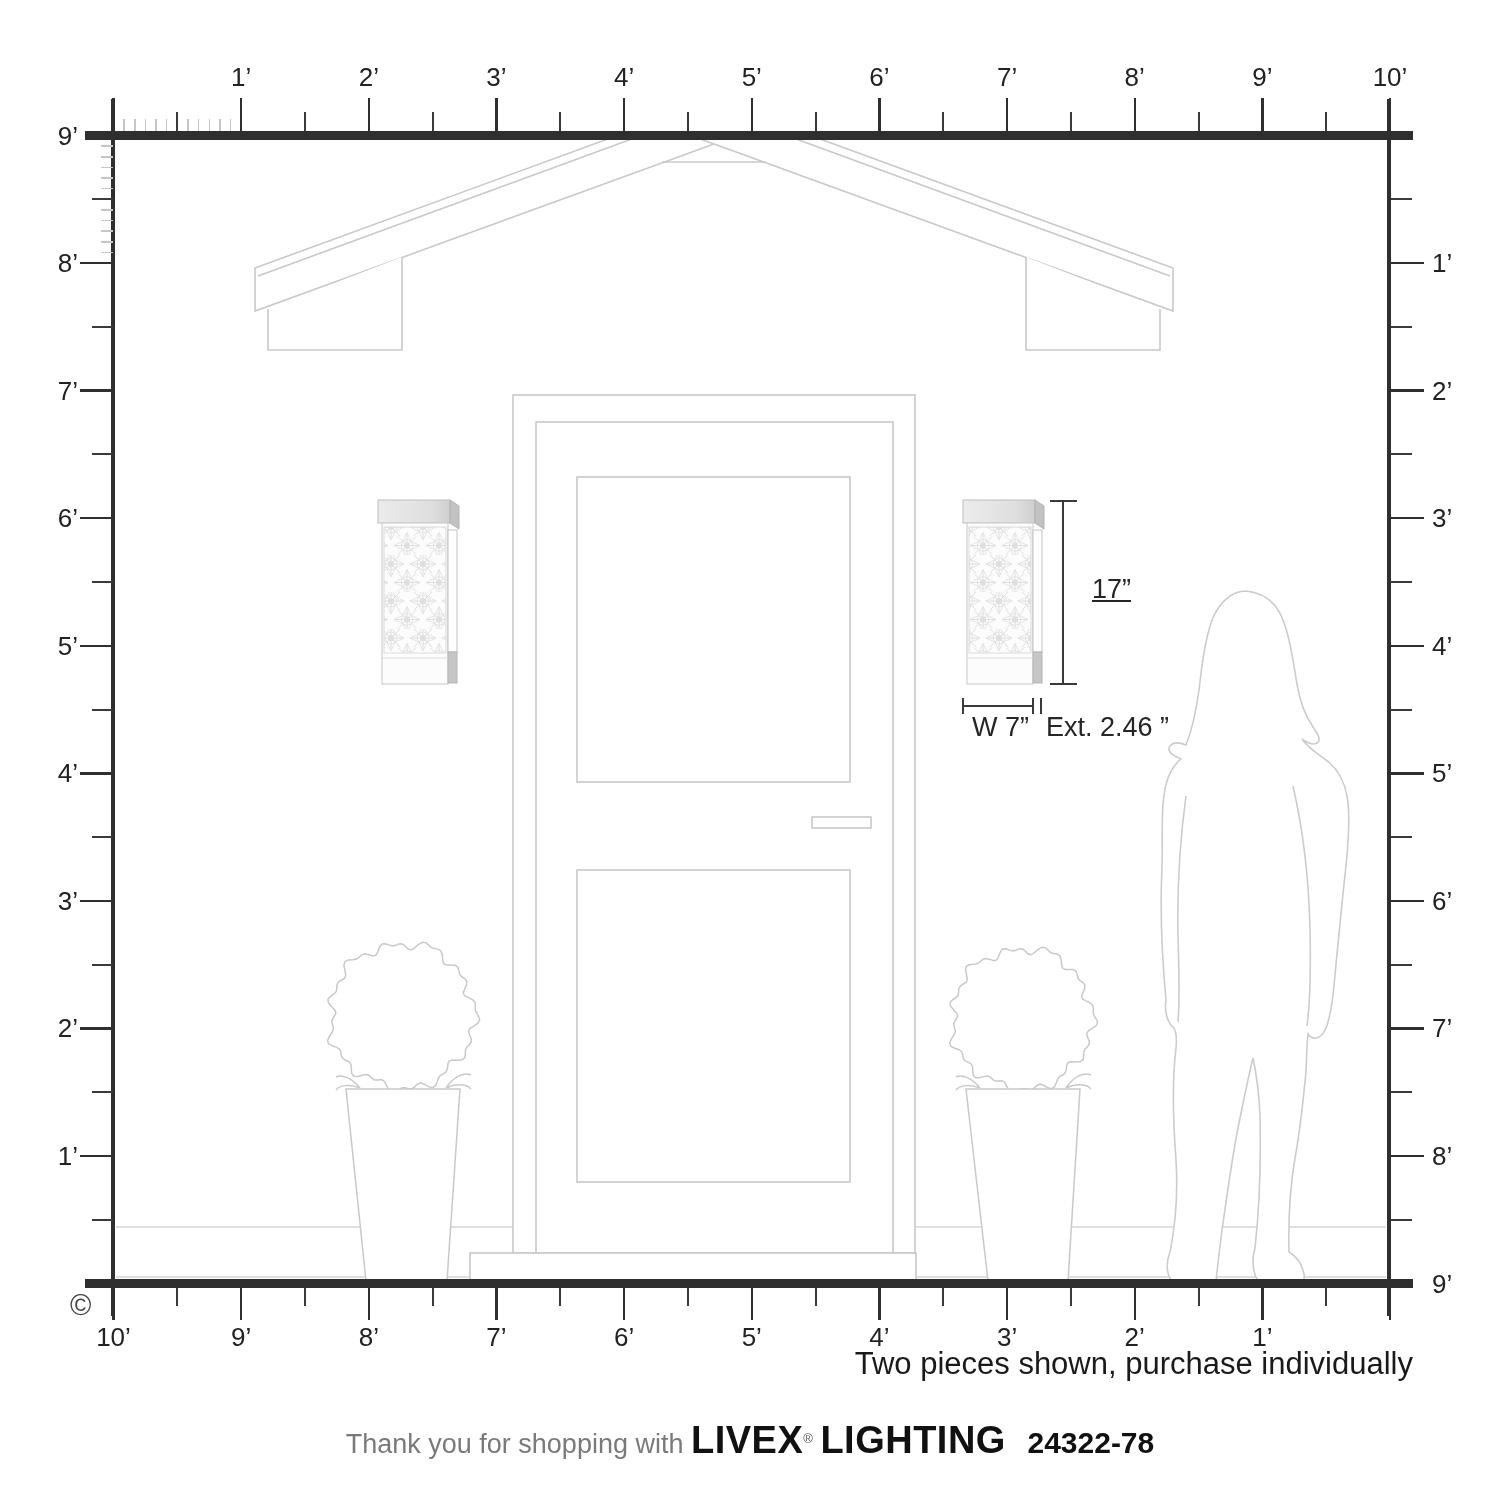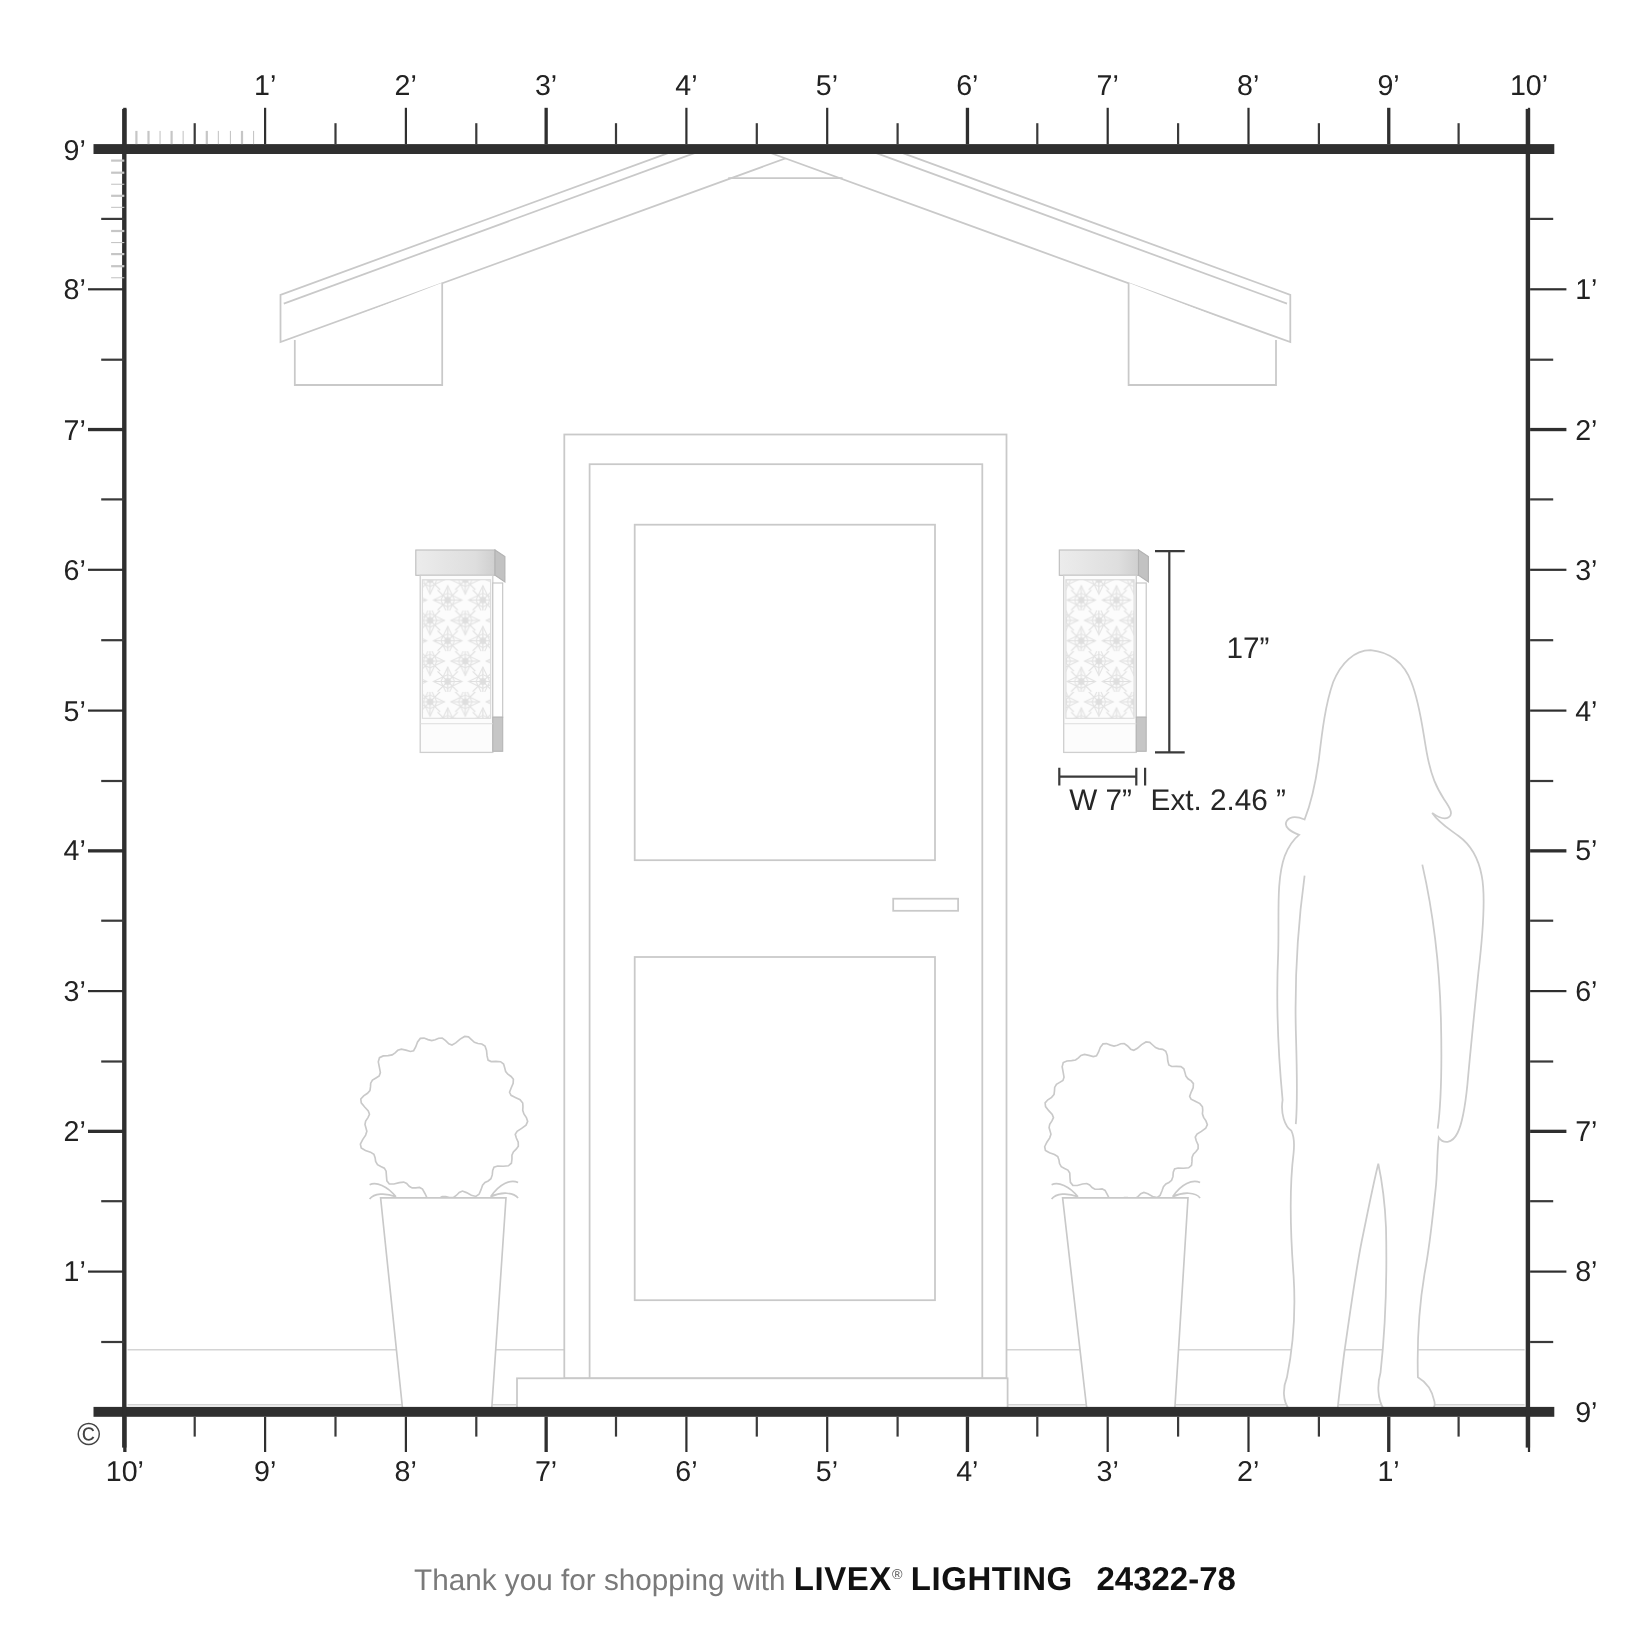--- a/index.html
+++ b/index.html
@@ -21,21 +21,21 @@
   .tick.inch{background:#c6c6c6;}
   .lbl{position:absolute;color:#222;font-size:26px;line-height:30px;white-space:nowrap;}
   .lbl.center{transform:translateX(-50%);}
   .lbl.vmid{transform:translateY(-50%);}
   .lbl.right{transform:translate(-100%,-50%);}
   .dim-label{position:absolute;color:#262626;font-size:27px;white-space:nowrap;}
   #copyright{position:absolute;left:70px;top:1289px;font-size:29px;color:#444;}
   #note{position:absolute;right:87px;top:1346px;font-size:31px;color:var(--text);}
   #footer{position:absolute;left:0;top:1419px;width:1500px;text-align:center;
     font-size:27px;color:var(--muted);}
-  #footer .brand{color:#111;font-size:30px;font-weight:700;letter-spacing:.5px;}
+  #footer .brand{color:#111;font-size:38px;font-weight:700;letter-spacing:.5px;}
   #footer sup{font-size:13px;color:#555;font-weight:400;}
   #footer .sku{color:#111;font-size:30px;font-weight:700;margin-left:14px;}
 </style>
 </head>
 <body>
 
 <div id="stage">
 
   <svg id="artwork" width="1500" height="1500" viewBox="0 0 1500 1500">
     <defs>
@@ -297,26 +297,27 @@
       <div class="lbl vmid" style="left: 1432px; top: 390.611px;">2’</div>
       <div class="lbl vmid" style="left: 1432px; top: 518.167px;">3’</div>
       <div class="lbl vmid" style="left: 1432px; top: 645.722px;">4’</div>
       <div class="lbl vmid" style="left: 1432px; top: 773.278px;">5’</div>
       <div class="lbl vmid" style="left: 1432px; top: 900.833px;">6’</div>
       <div class="lbl vmid" style="left: 1432px; top: 1028.39px;">7’</div>
       <div class="lbl vmid" style="left: 1432px; top: 1155.94px;">8’</div>
       <div class="lbl vmid" style="left: 1432px; top: 1283.5px;">9’</div>
     </div>
 
-  <div class="dim-label" style="left:1115px;top:574px;">17”</div>
+  <div class="dim-label" style="left:1092px;top:574px;text-decoration:underline;">17”</div>
   <div class="dim-label" style="left:972px;top:712px;">W 7”</div>
   <div class="dim-label" style="left:1046px;top:712px;">Ext. 2.46 ”</div>
 
   <div id="copyright">©</div>
 
+  <div id="note">Two pieces shown, purchase individually</div>
 
   <div id="footer">
     <span>Thank you for shopping with</span>
     <span class="brand">LIVEX</span><sup>®</sup>
     <span class="brand">LIGHTING</span>
     <span class="sku">24322-78</span>
   </div>
 </div>
 
 </body></html>

